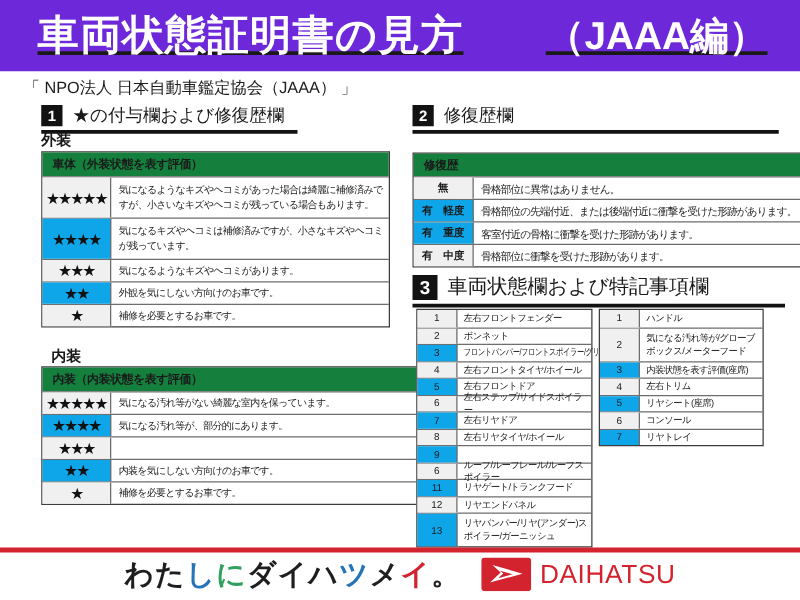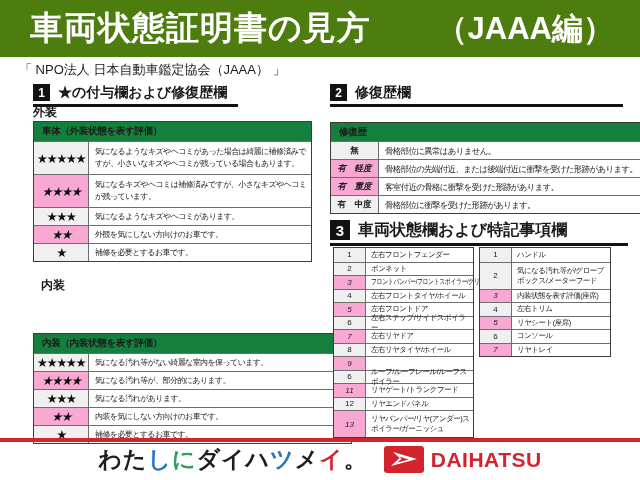--- a/index.html
+++ b/index.html
@@ -1,69 +1,69 @@
 <!DOCTYPE html>
 <html><head>
 <meta charset="utf-8">
 <style>
   * { margin:0; padding:0; box-sizing:border-box; }
   html,body { width:640px; height:480px; }
   body { font-family:"Liberation Sans", sans-serif; background:#fff; color:#1a1a1a; }
   #page { position:relative; width:640px; height:480px; overflow:hidden; background:#fff; }
 
   
-  .topbar { position:absolute; left:0; top:0; width:640px; height:57px; background:#4d7c0f;
-            display:flex; align-items:center; }
+  .topbar { position:absolute; left:0; top:0; width:640px; height:57px; background:#6d28d9;
+            display:flex; align-items:center;text-decoration:underline; }
   .topbar .ttl { color:#fff; font-weight:bold; font-size:33px; margin-left:30px; letter-spacing:1px; }
   .topbar .ed  { color:#fff; font-weight:bold; font-size:31px; margin-left:auto; margin-right:26px; }
 
   .subtitle { position:absolute; left:7px; top:61px; font-size:13px; color:#1c1c1c;margin-left:12px; }
 
   
   .sec { position:absolute; display:flex; align-items:flex-end; gap:8px;
          border-bottom:3px solid #121212; padding-bottom:3px; }
   .secnum { background:#121212; color:#fff; font-weight:bold; width:17px; height:17px;
             display:flex; align-items:center; justify-content:center; font-size:12px; flex:0 0 auto; }
-  .sectitle { font-weight:bold; font-size:14px; line-height:17px; white-space:nowrap; }
+  .sectitle { font-weight:normal; font-size:14px; line-height:17px; white-space:nowrap; }
   .secnum.lg { width:20px; height:20px; font-size:15px; }
   .sectitle.lg { font-size:16px; line-height:20px; }
 
   .blocklabel { position:absolute; font-size:12px; font-weight:bold; }
 
   
   .tbl { position:absolute; border:1.5px solid #3c3c3c; background:#fff; }
   .tr { display:flex; border-top:1px solid #6e6e6e; align-items:stretch; }
   .tr:first-child { border-top:none; }
   .thead { background:#15803d; font-weight:bold; font-size:9.5px; display:flex; align-items:center;
            padding-left:8px; letter-spacing:-0.3px; }
   .lab { border-right:1px solid #6e6e6e; display:flex; align-items:center; justify-content:center;
          flex:0 0 auto; }
   .desc { flex:1 1 auto; display:flex; align-items:center; padding:1px 2px 1px 6px;
           font-size:8px; letter-spacing:-0.6px; line-height:12px; }
   .bg-a { background:#f0f0f0; }
-  .bg-b { background:#f9a8d4;font-style:italic; }
+  .bg-b { background:#0ea5e9; }
 
   .h19 { height:19px; } .h18 { height:18px; } .h33 { height:33px; }
   .h13 { height:13.5px; } .h27 { height:27px; }
 
   .starcell { width:55px; font-size:12.5px; letter-spacing:-1.5px; color:#111; }
   .gradecell { width:48px; font-size:8.5px; font-weight:bold; letter-spacing:0; }
   .rdesc { font-size:8.5px; letter-spacing:-0.7px; white-space:nowrap; overflow:hidden; }
 
   .numcell { width:32px; font-size:8px; }
   .pdesc { font-size:7.5px; letter-spacing:-0.5px; line-height:10px; padding-left:5px; }
   .pdesc .squeeze { display:inline-block; transform:scaleX(0.78); transform-origin:left center; white-space:nowrap; }
 
   .redline { position:absolute; left:0; top:438px; width:640px; height:4px; background:#d2232e; }
 
   .footer { position:absolute; left:0; top:444px; width:640px; display:flex; align-items:center;
             justify-content:center; gap:16px; }
   .slogan { font-weight:bold; font-size:23px; letter-spacing:1px; white-space:nowrap; }
   .dlogo { display:flex; align-items:center; gap:7px; }
-  .dlogo .brand { color:#d2232e; font-weight:bold; font-size:21px; letter-spacing:0.5px; }
+  .dlogo .brand { color:#d2232e; font-weight:normal; font-size:21px; letter-spacing:0.5px; }
 </style>
 </head>
 <body>
 
 <div id="page">
 
   <div class="topbar">
     <span class="ttl">車両状態証明書の見方</span>
     <span class="ed">（JAAA編）</span>
   </div>
@@ -99,33 +99,32 @@
       <div class="lab starcell bg-b">★★</div>
       <div class="desc">外観を気にしない方向けのお車です。</div>
     </div>
     <div class="tr h18">
       <div class="lab starcell bg-a">★</div>
       <div class="desc">補修を必要とするお車です。</div>
     </div>
   </div>
 
   <div class="blocklabel" style="left:41px; top:277px;">内装</div>
-  <div class="tbl" style="left:33px; top:293px; width:319px;margin-top:40px;">
+  <div class="tbl" style="left:33px; top:293px; width:319px;">
     <div class="tr thead h19">内装（内装状態を表す評価）</div>
     <div class="tr h18">
       <div class="lab starcell bg-a">★★★★★</div>
       <div class="desc">気になる汚れ等がない綺麗な室内を保っています。</div>
     </div>
     <div class="tr h18">
       <div class="lab starcell bg-b">★★★★</div>
       <div class="desc">気になる汚れ等が、部分的にあります。</div>
     </div>
     <div class="tr h18">
       <div class="lab starcell bg-a">★★★</div>
-      <div class="desc">気になる汚れがあります。</div>
     </div>
     <div class="tr h18">
       <div class="lab starcell bg-b">★★</div>
       <div class="desc">内装を気にしない方向けのお車です。</div>
     </div>
     <div class="tr h18">
       <div class="lab starcell bg-a">★</div>
       <div class="desc">補修を必要とするお車です。</div>
     </div>
   </div>

